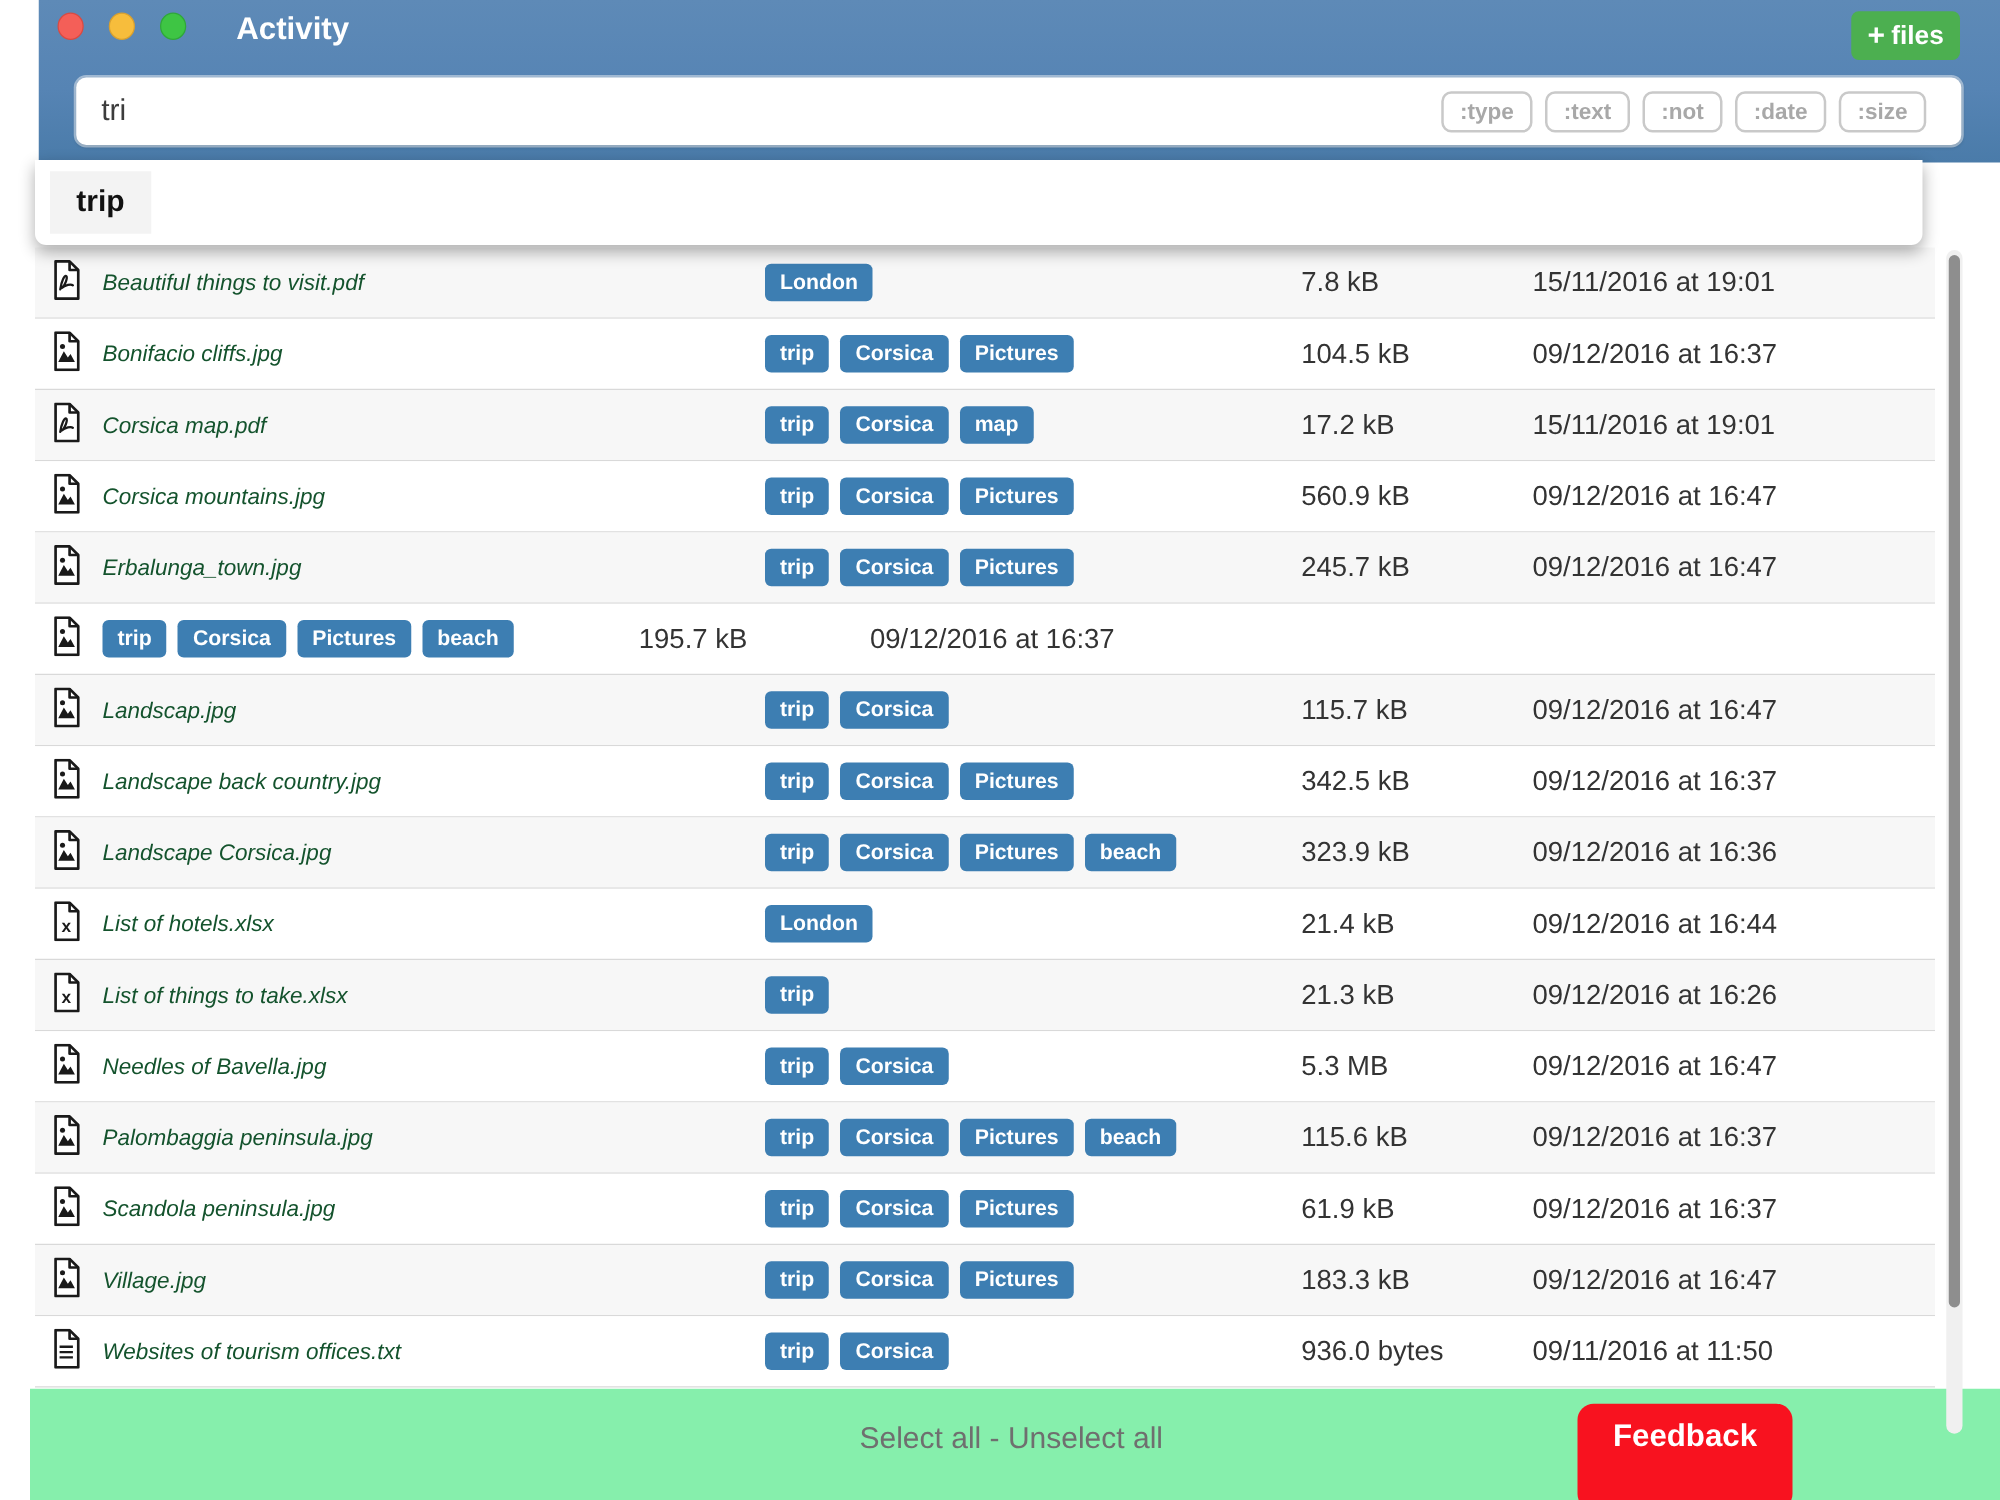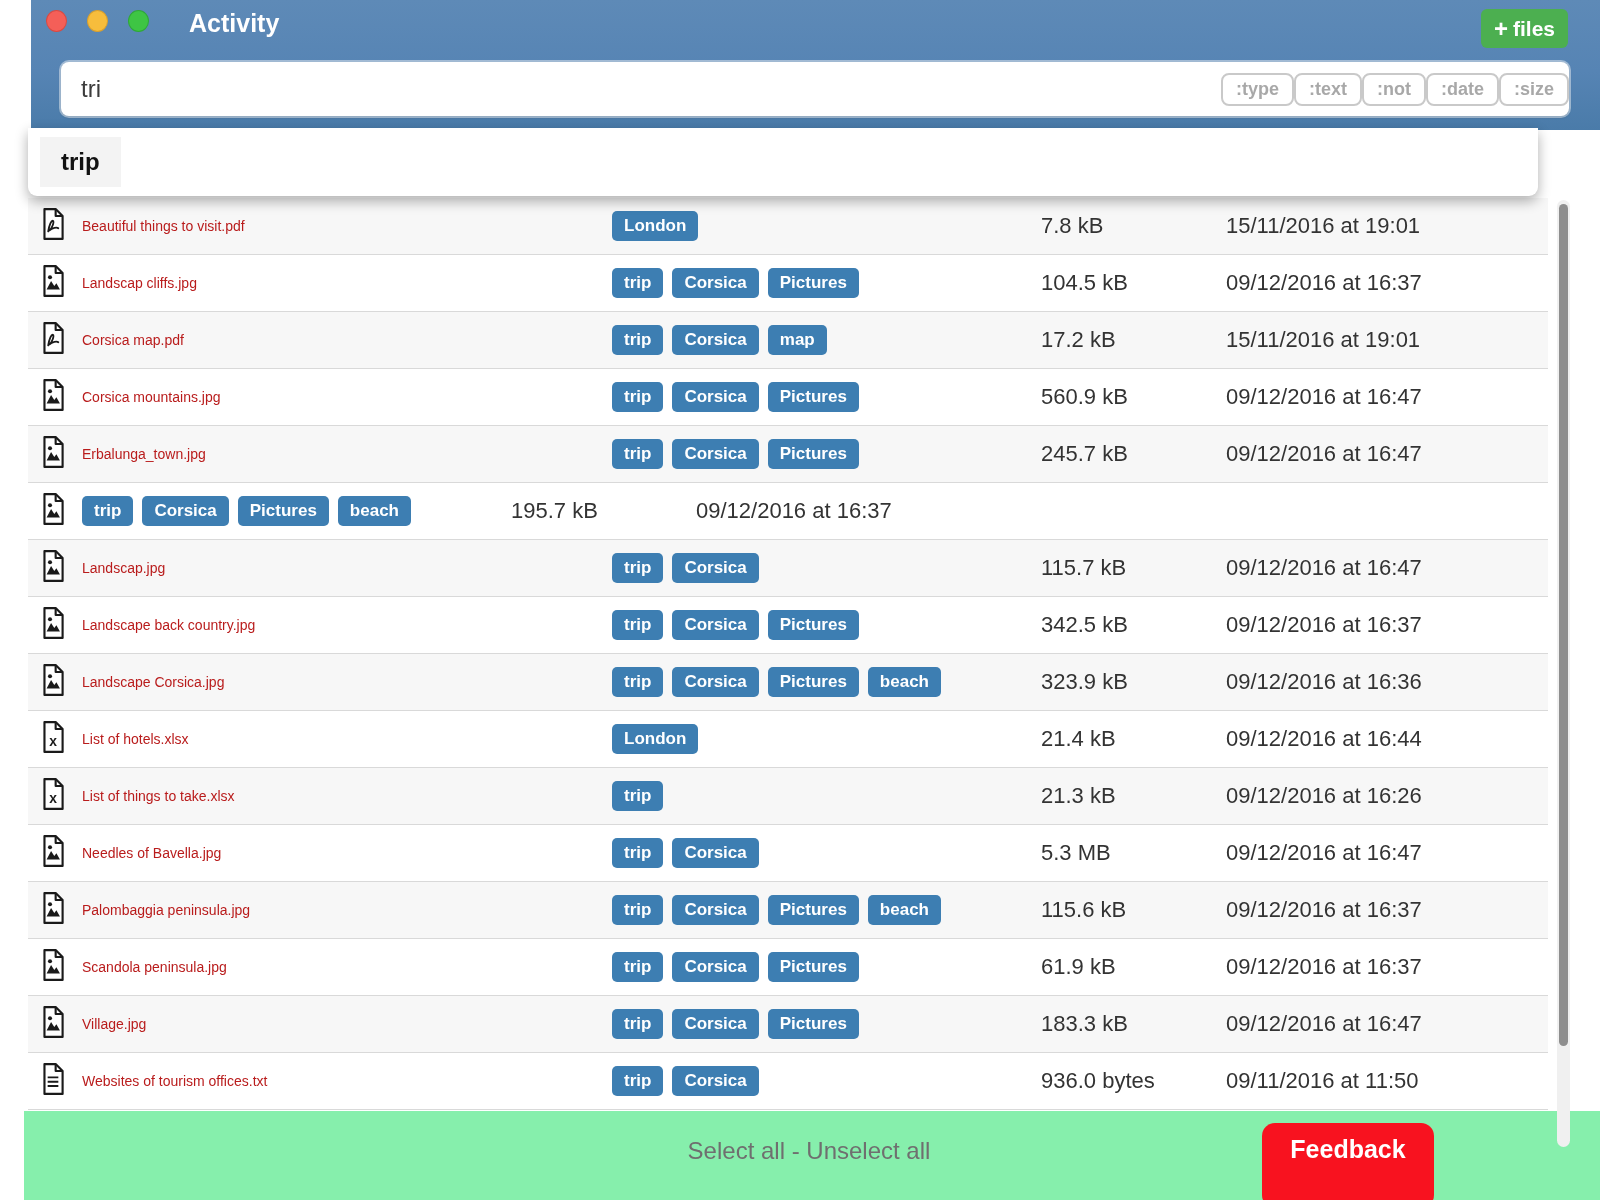--- a/index.html
+++ b/index.html
@@ -20,37 +20,37 @@
     font-size:21px; font-weight:bold; display:flex; align-items:center; justify-content:center; gap:5px;
     cursor:pointer; font-family:inherit;}
   .add-files .plus{ font-size:24px; font-weight:bold; line-height:1; }
 
   
   .searchbar{ position:absolute; left:30px; top:62px; width:1508px; height:54px;
     background:#fff; border-radius:8px; box-shadow:0 0 0 2px rgba(255,255,255,.45), 0 1px 3px rgba(0,0,0,.25);
     display:flex; align-items:center; }
   .searchbar input{ flex:1; border:none; outline:none; font-size:24px; color:#3c3c3c;
     padding:0 0 0 20px; background:transparent; font-family:inherit; }
-  .filters{ display:flex; padding-right:0; }
+  .filters{ display:flex; gap:10px; padding-right:28px; }
   .filter-btn{ border:2px solid #c9c9c9; border-radius:8px; background:#fff; color:#a8a8a8;
     font-size:18px; font-weight:bold; padding:4px 13px; cursor:pointer; font-family:inherit; }
 
   
   .dropdown{ position:absolute; left:28px; top:128px; width:1510px; height:68px; background:#fff;
     border-radius:0 0 9px 9px; box-shadow:0 5px 13px rgba(0,0,0,.32); z-index:10;
     display:flex; align-items:center; padding-left:12px; }
   .suggestion{ background:#f3f3f3; border:none; font-size:24px; font-weight:600; color:#111;
     padding:11px 21px; cursor:pointer; font-family:inherit; }
 
   
   .list{ position:absolute; left:28px; top:198px; width:1520px; z-index:1; }
   .row{ height:57px; display:flex; align-items:center; border-bottom:1px solid #d9d9d9; background:#fff; }
   .row.odd{ background:#f7f7f7; }
   .col-icon{ width:54px; padding-left:12px; display:flex; align-items:center; }
-  .col-name{ width:530px; font-size:14px; color:#b91c1c; white-space:nowrap; overflow:hidden; }
+  .col-name{ width:530px; font-size:18px; color:#14532d; white-space:nowrap; overflow:hidden;font-style:italic; }
   .col-tags{ width:420px; display:flex; gap:9px; align-items:center; }
   .tag{ background:var(--tag-blue,#3d7eb2); color:#fff; font-size:17px; font-weight:bold;
     padding:5px 12px; border-radius:5px; cursor:pointer; white-space:nowrap; }
   .col-size{ width:186px; font-size:22px; color:#333; padding-left:9px; }
   .col-date{ flex:1; font-size:22px; color:#333; padding-left:8px; white-space:nowrap; }
 
   
   .scroll-track{ position:absolute; left:1557px; top:200px; width:13px; height:947px;
     background:#f0f0f0; border-radius:7px; z-index:12; }
   .scroll-thumb{ position:absolute; left:2px; top:4px; width:9px; height:842px;
@@ -115,21 +115,21 @@
     </div>
     <div class="row">
       <div class="col-icon">
         <span><svg viewBox="0 0 24 30" width="26" height="32" aria-hidden="true">
             <path d="M4 1h10.5L21 7.5V29H4z" fill="#fff" stroke="#1a1a1a" stroke-width="2" stroke-linejoin="round"></path>
             <path d="M14.5 1v6.5H21" fill="none" stroke="#1a1a1a" stroke-width="2" stroke-linejoin="round"></path>
             <path d="M6 23l4.2-8 3 4.6 2-2.6 3.3 6z" fill="#1a1a1a"></path>
             <circle cx="9.2" cy="11.5" r="1.9" fill="#1a1a1a"></circle>
           </svg></span>
       </div>
-      <div class="col-name">Landscap cliffs.jpg</div>
+      <div class="col-name">Bonifacio cliffs.jpg</div>
       <div class="col-tags">
         <span class="tag">trip</span>
         <span class="tag">Corsica</span>
         <span class="tag">Pictures</span>
       </div>
       <div class="col-size">104.5 kB</div>
       <div class="col-date">09/12/2016 at 16:37</div>
     </div>
     <div class="row odd">
       <div class="col-icon">

